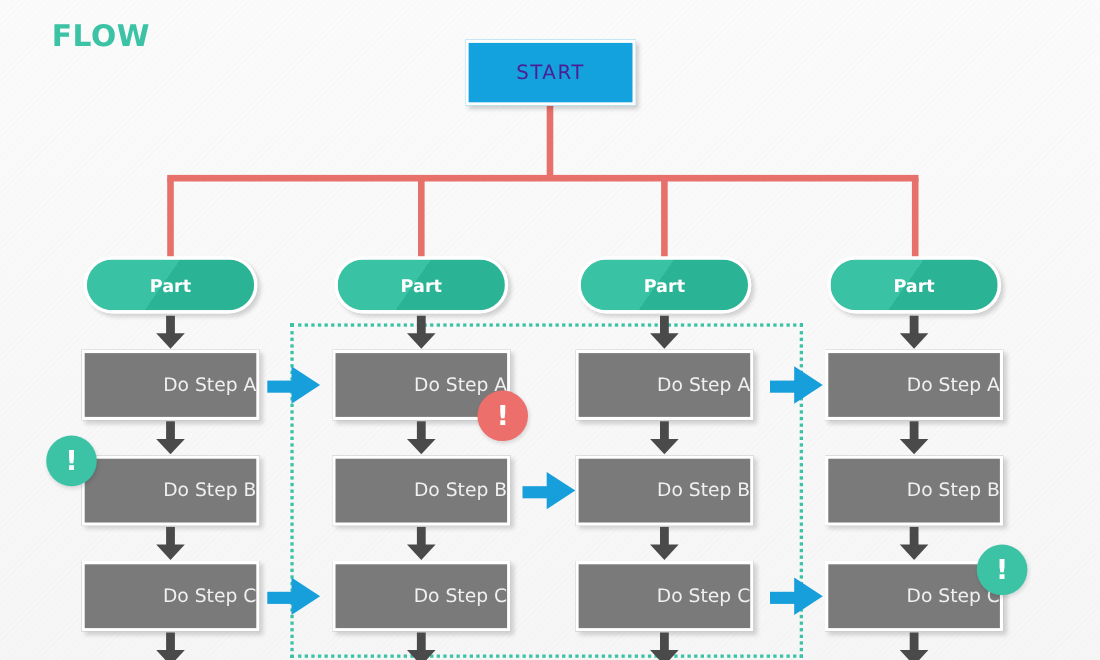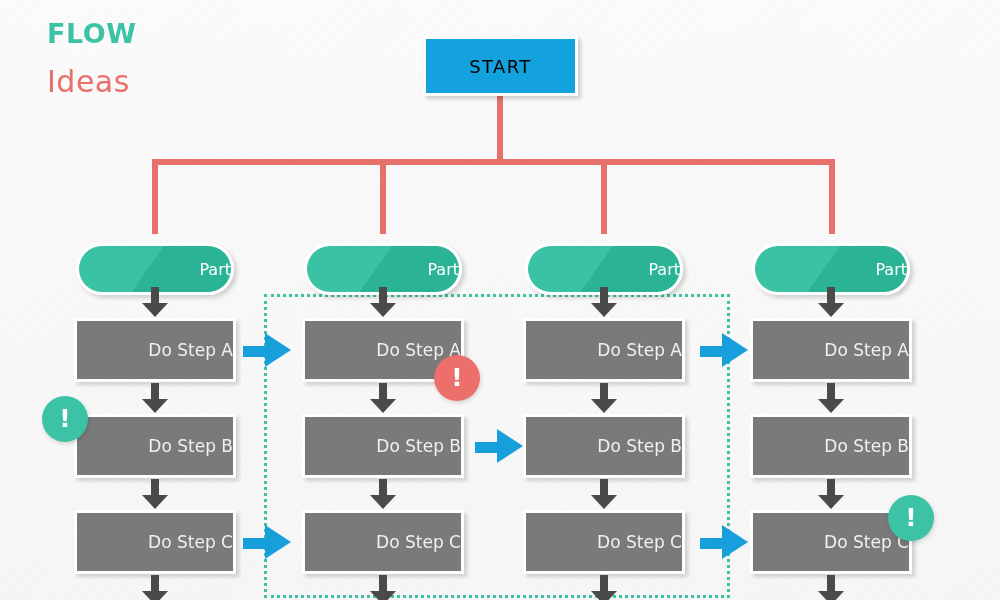--- a/index.html
+++ b/index.html
@@ -32,37 +32,37 @@
   
   .start-box {
     position:absolute; left:423px; top:36px;
     width:155px; height:60px;
     background:#14A2DE;
     border:3px solid #ffffff;
     box-shadow:3px 3px 4px rgba(0,0,0,0.18);
     display:flex; align-items:center; justify-content:center;
   }
   .start-box span {
-    color:#000000; font-size:18px; letter-spacing:1.4px;
+    color:#4c1d95; font-size:18px; letter-spacing:1.4px;
   }
 
   
   .red { position:absolute; background:#E8706B; }
   .red-stem-top { left:497px; top:96px; width:6px; height:66px; }
   .red-bar      { left:152px; top:159px; width:683px; height:6px; }
   .red-drop     { top:162px; width:6px; height:72px; }
 
   
   .part {
-    position:absolute; top:243px; width:158px; height:52px;
+    position:absolute; top:233px; width:158px; height:52px;
     border-radius:26px;
     border:3px solid #ffffff;
     box-shadow:3px 3px 4px rgba(0,0,0,0.16);
     overflow:hidden;
-    display:flex; align-items:center; justify-content:flex-end;
+    display:flex; align-items:center; justify-content:center;font-weight:bold;
   }
   .part .pill-bg {
     position:absolute; inset:0;
     background:linear-gradient(125deg,
       #39C2A3 0%, #39C2A3 46%,
       #2BB395 46%, #2BB395 100%);
   }
   .part span {
     position:relative; z-index:2;
     color:#ffffff; font-size:16px;
@@ -123,21 +123,20 @@
     border:3px dotted #3CC3A5;
     background:transparent;
   }
 </style>
 </head>
 <body>
 
 <div id="stage">
 
   <div class="title-flow">FLOW</div>
-  <div class="title-ideas">Ideas</div>
 
   <div class="red red-stem-top"></div>
   <div class="red red-bar"></div>
   <div class="red red-drop" style="left:152px;"></div>
   <div class="red red-drop" style="left:380px;"></div>
   <div class="red red-drop" style="left:601px;"></div>
   <div class="red red-drop" style="left:829px;"></div>
 
   <div class="start-box">
     <span>START</span>

